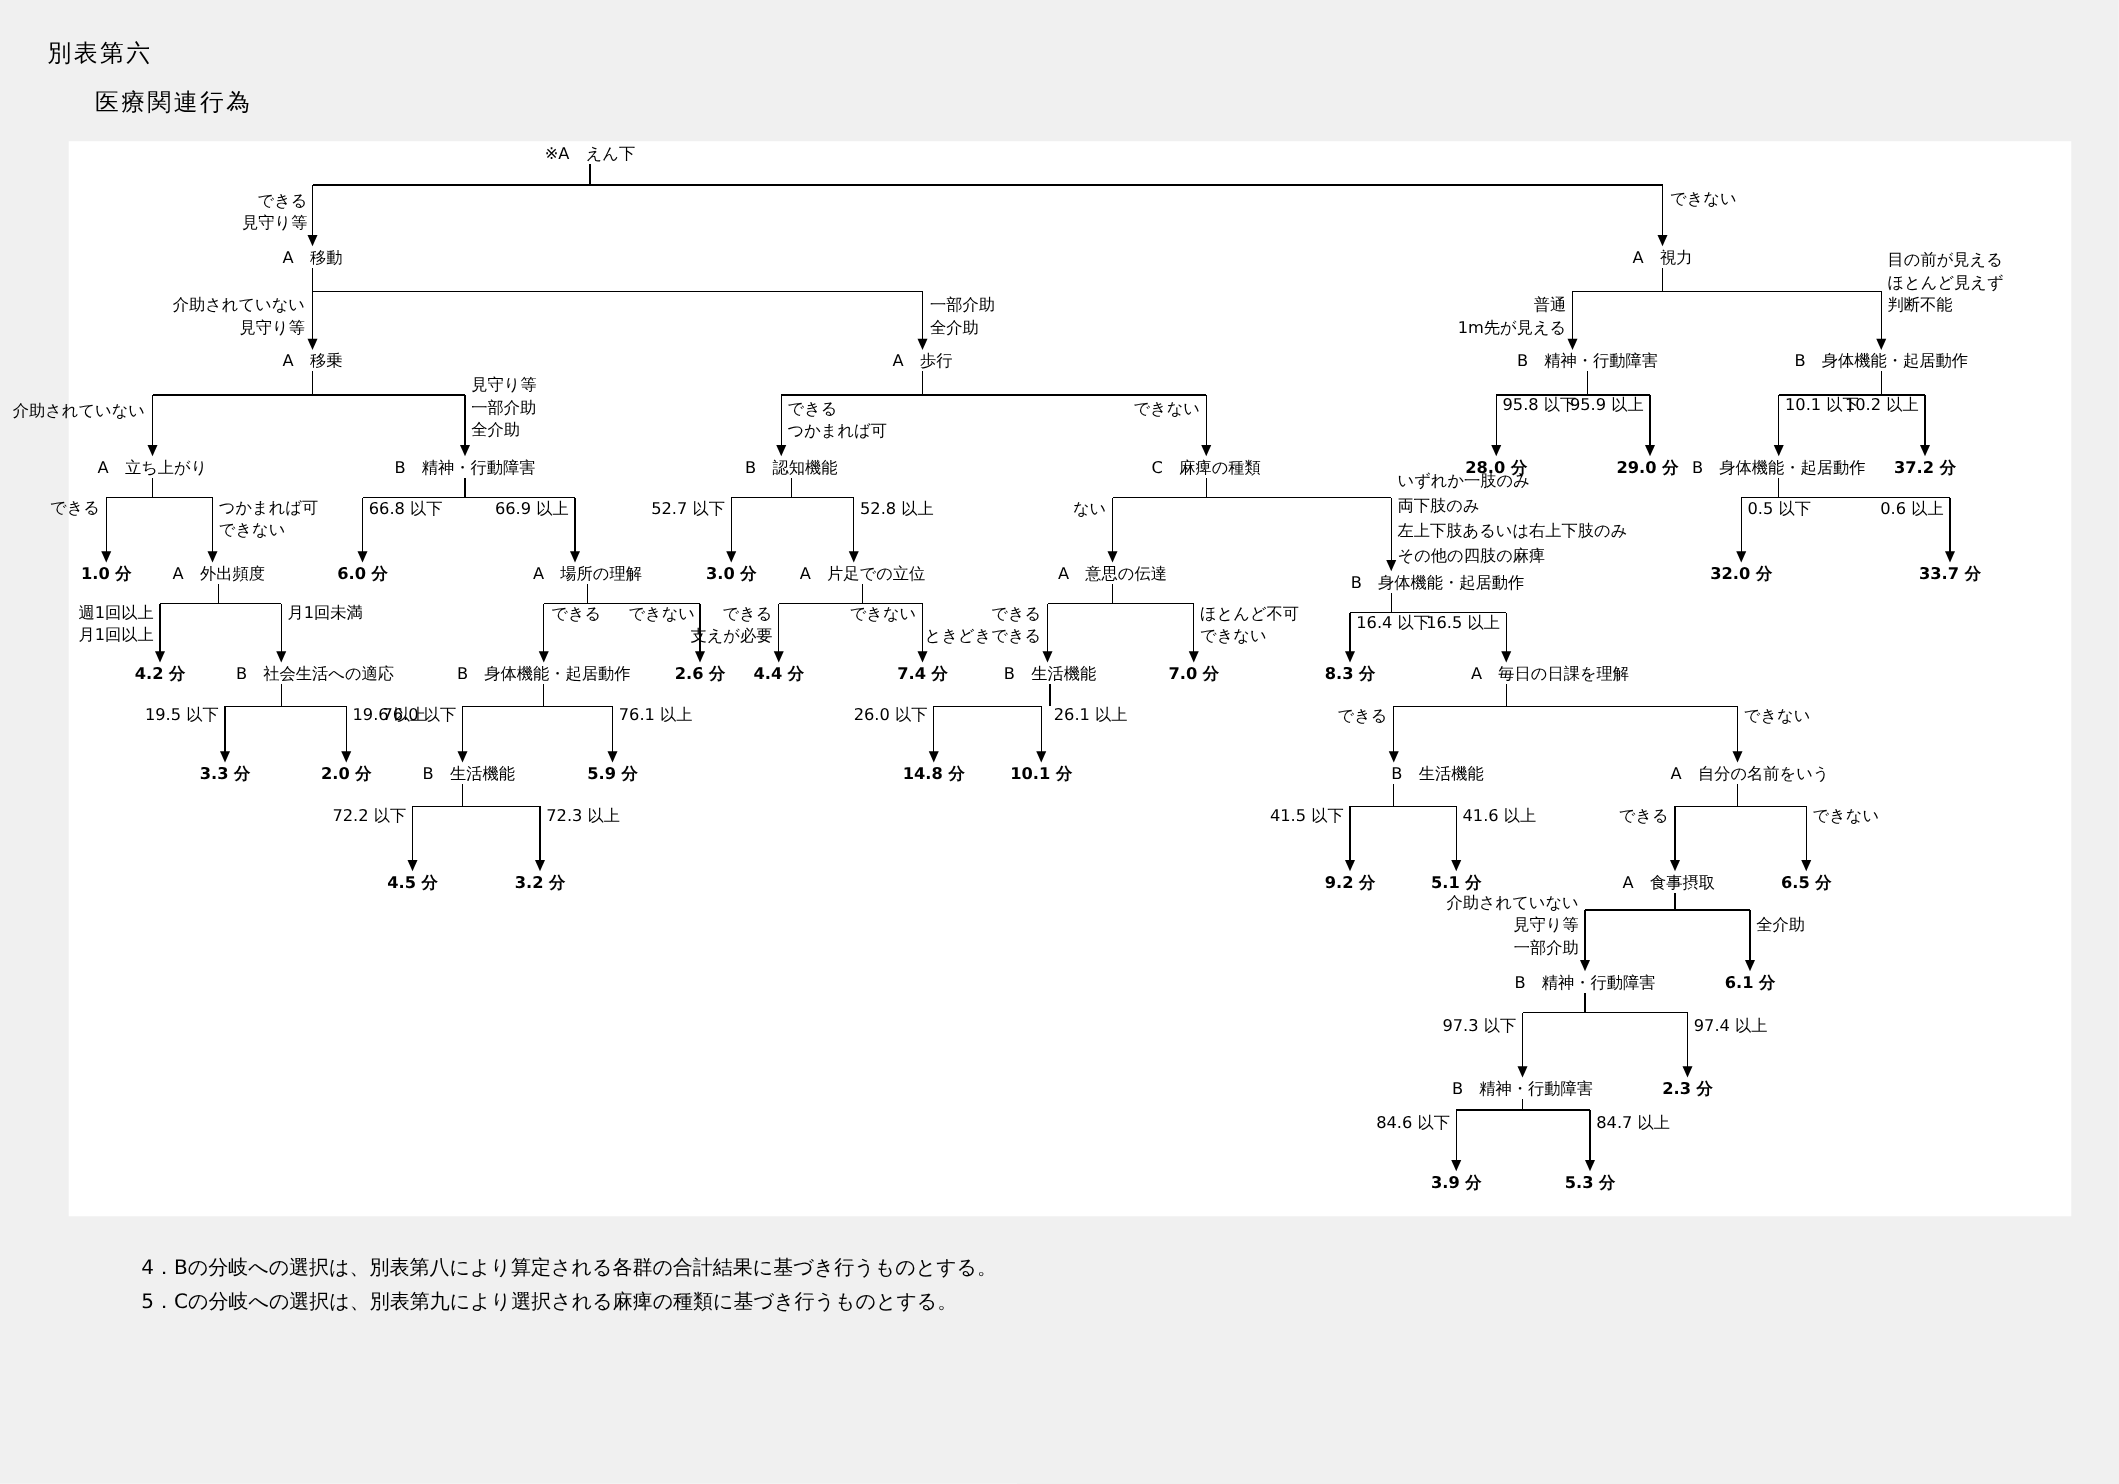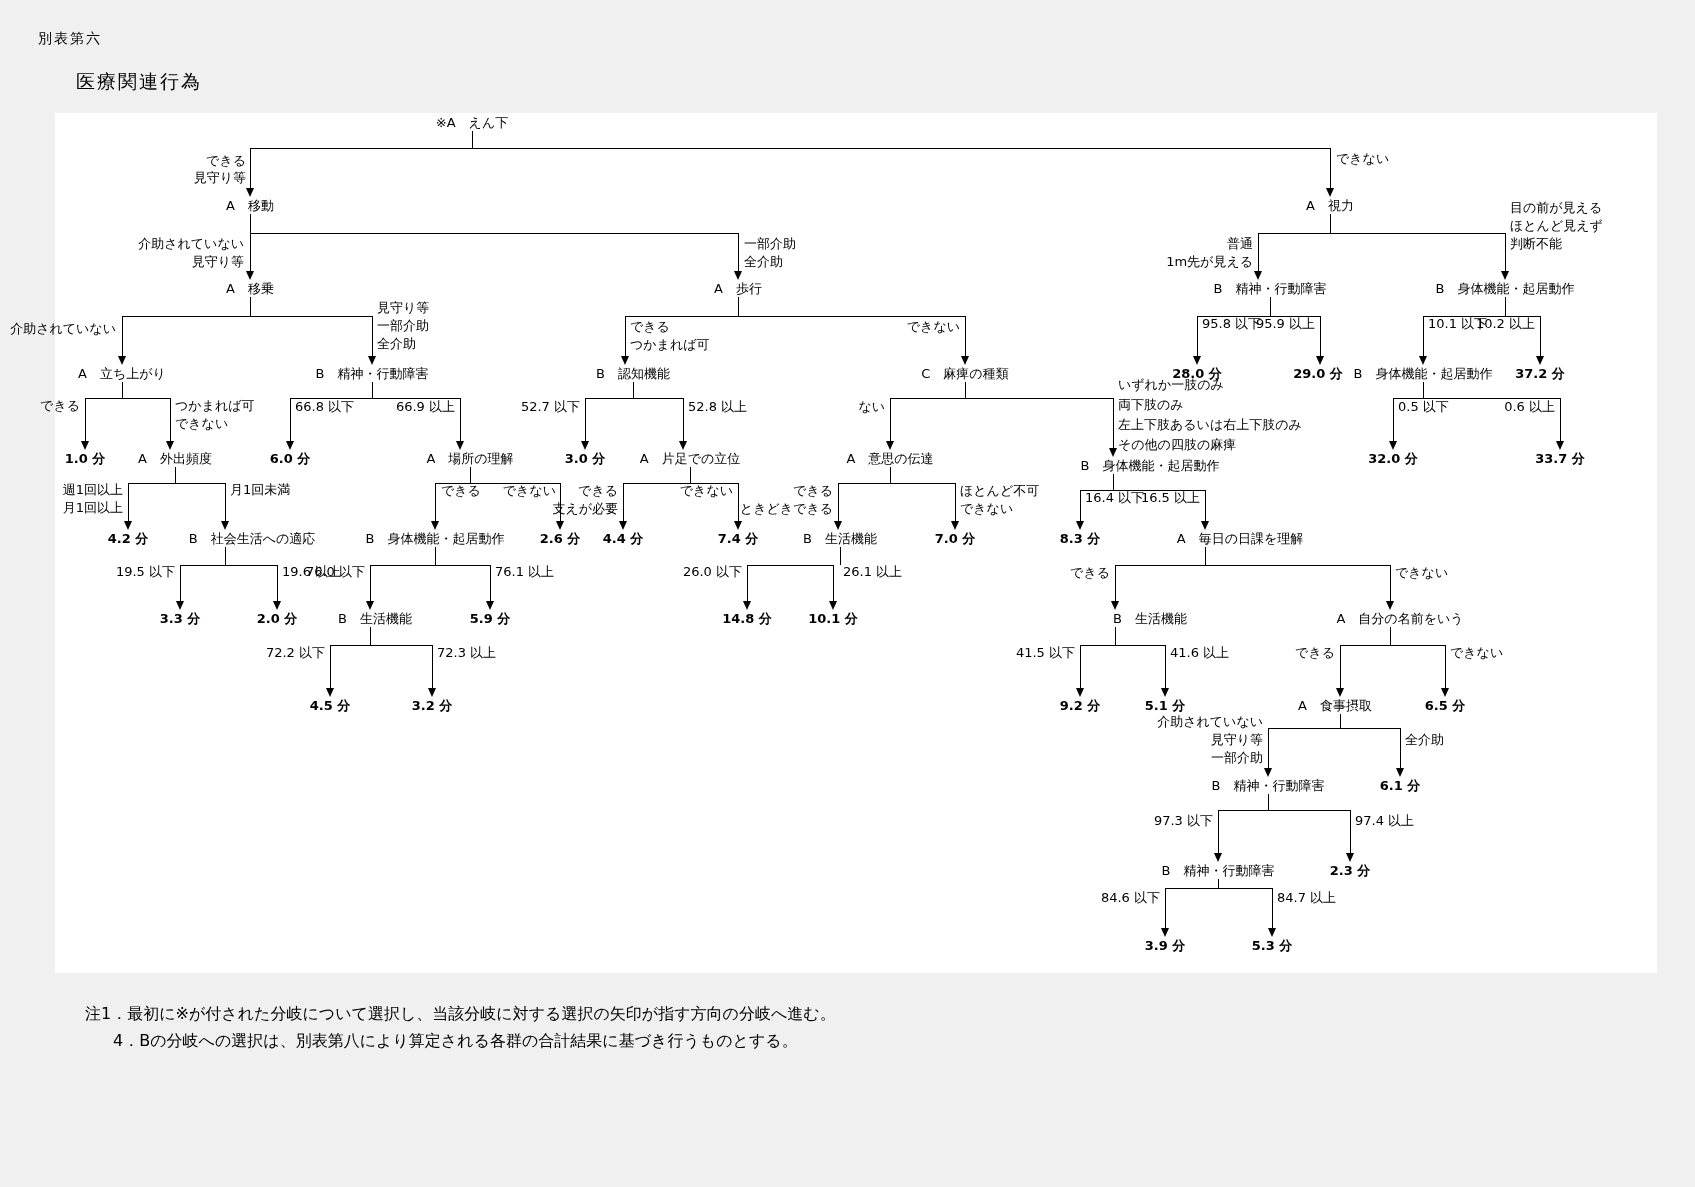--- a/index.html
+++ b/index.html
@@ -3,21 +3,21 @@
 <meta charset="utf-8">
 <style>
   html,body{margin:0;padding:0;}
   body{
     width:1695px;height:1187px;position:relative;
     background:#f0f0f0;
     font-family:"DejaVu Sans",sans-serif;
     color:#000;
     overflow:hidden;
   }
-  .title-line1{position:absolute;left:38px;top:30px;font-size:14px;letter-spacing:2px;}
+  .title-line1{position:absolute;left:38px;top:30px;font-size:19px;letter-spacing:2px;}
   .title-line2{position:absolute;left:76px;top:69px;font-size:19px;letter-spacing:2px;}
   .diagram-canvas{
     position:absolute;left:55px;top:113px;width:1602px;height:860px;
     background:#ffffff;
   }
   svg.tree{position:absolute;left:0;top:0;width:1695px;height:1187px;}
   svg.tree text{font-family:"DejaVu Sans",sans-serif;font-size:13px;fill:#000;}
   svg.tree text.leaf{font-weight:bold;}
   svg.tree line{stroke:#000;stroke-width:1;shape-rendering:crispEdges;}
   svg.tree polygon{fill:#000;}
@@ -321,15 +321,15 @@
     <line x1="1165" y1="888" x2="1272" y2="888"></line>
     <line x1="1165" y1="888" x2="1165" y2="929"></line>
     <polygon points="1161,928 1169,928 1165,937"></polygon>
     <line x1="1272" y1="888" x2="1272" y2="929"></line>
     <polygon points="1268,928 1276,928 1272,937"></polygon>
     <text x="1160" y="902" text-anchor="end" class="label">84.6 以下</text>
     <text x="1277" y="902" text-anchor="start" class="label">84.7 以上</text>
   </svg>
 
 <div class="notes">
-  <div class="note-line">注1．最初に※が付された分岐について選択し、当該分岐に対する選択の矢印が指す方向の分岐へ進む。</div>
   <div class="note-line ind-1">4．Bの分岐への選択は、別表第八により算定される各群の合計結果に基づき行うものとする。</div>
+  <div class="note-line ind-1">5．Cの分岐への選択は、別表第九により選択される麻痺の種類に基づき行うものとする。</div>
 </div>
 
 </body></html>

